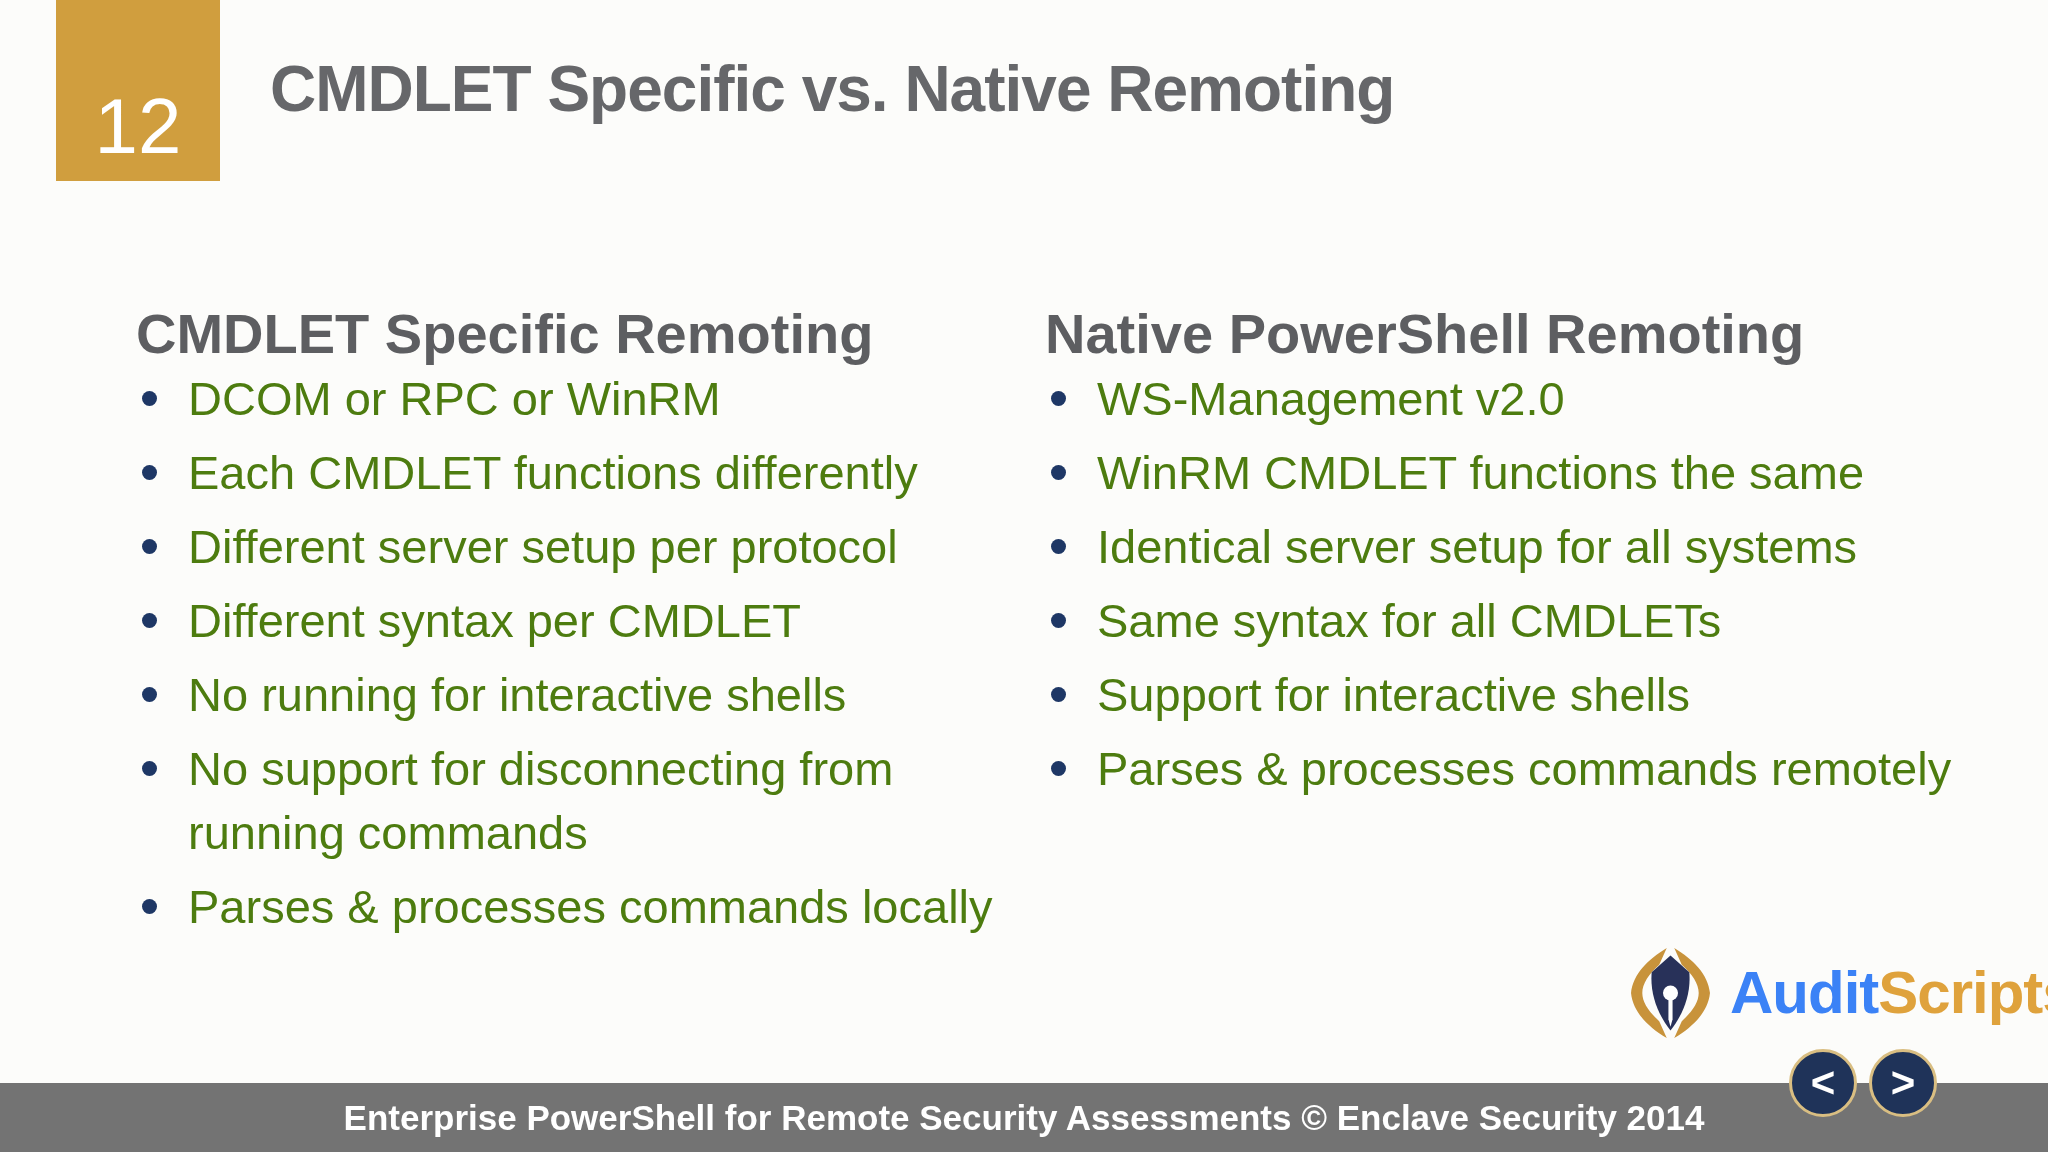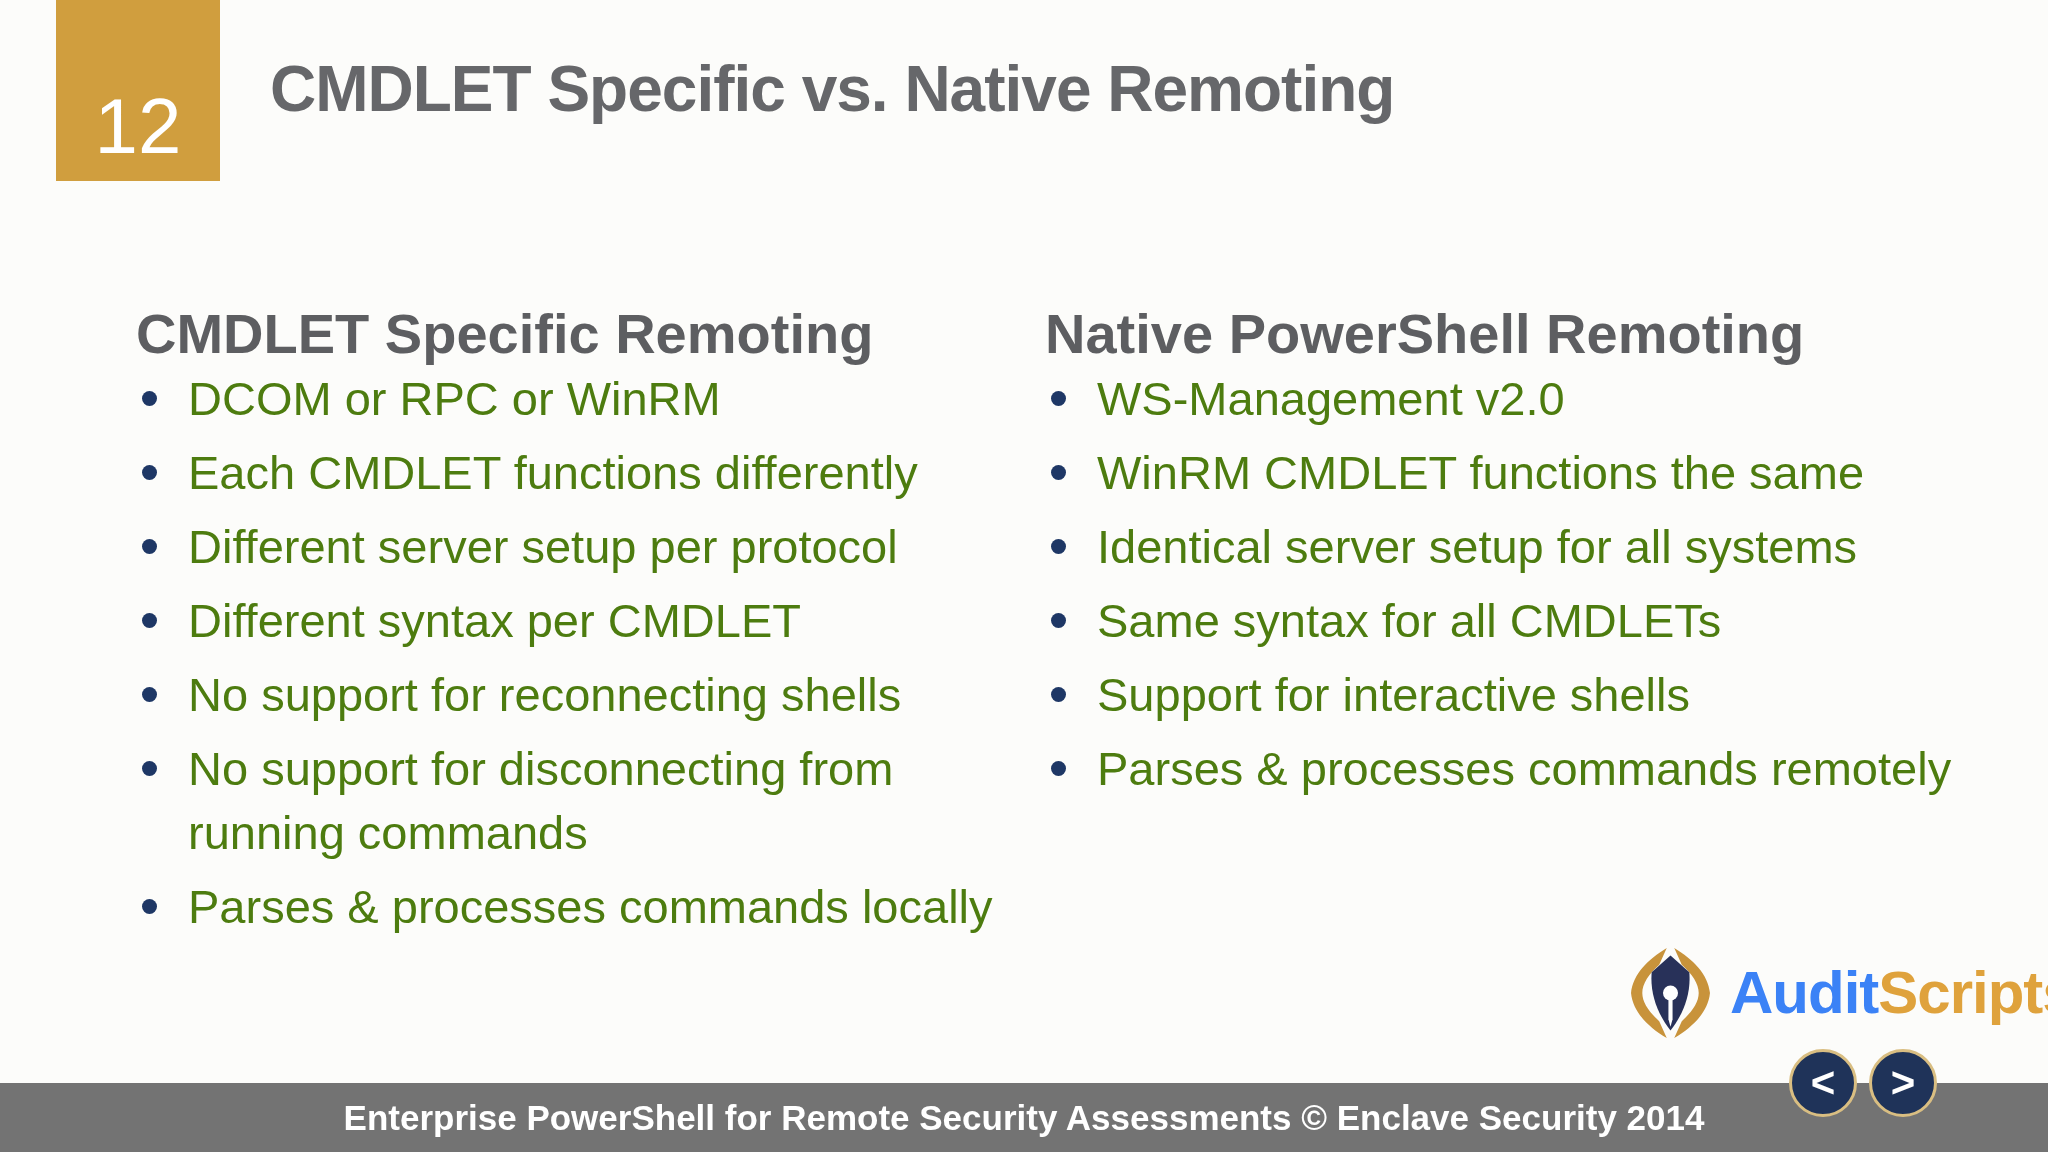--- a/index.html
+++ b/index.html
@@ -162,21 +162,21 @@
       <li class="bullet-item">
         <span class="bullet-dot"></span>
         <span class="bullet-text">Different server setup per protocol</span>
       </li>
       <li class="bullet-item">
         <span class="bullet-dot"></span>
         <span class="bullet-text">Different syntax per CMDLET</span>
       </li>
       <li class="bullet-item">
         <span class="bullet-dot"></span>
-        <span class="bullet-text">No support for reconnecting shells</span>
+        <span class="bullet-text">No running for interactive shells</span>
       </li>
       <li class="bullet-item">
         <span class="bullet-dot"></span>
         <span class="bullet-text">No support for disconnecting from
 running commands</span>
       </li>
       <li class="bullet-item">
         <span class="bullet-dot"></span>
         <span class="bullet-text">Parses &amp; processes commands locally</span>
       </li>

